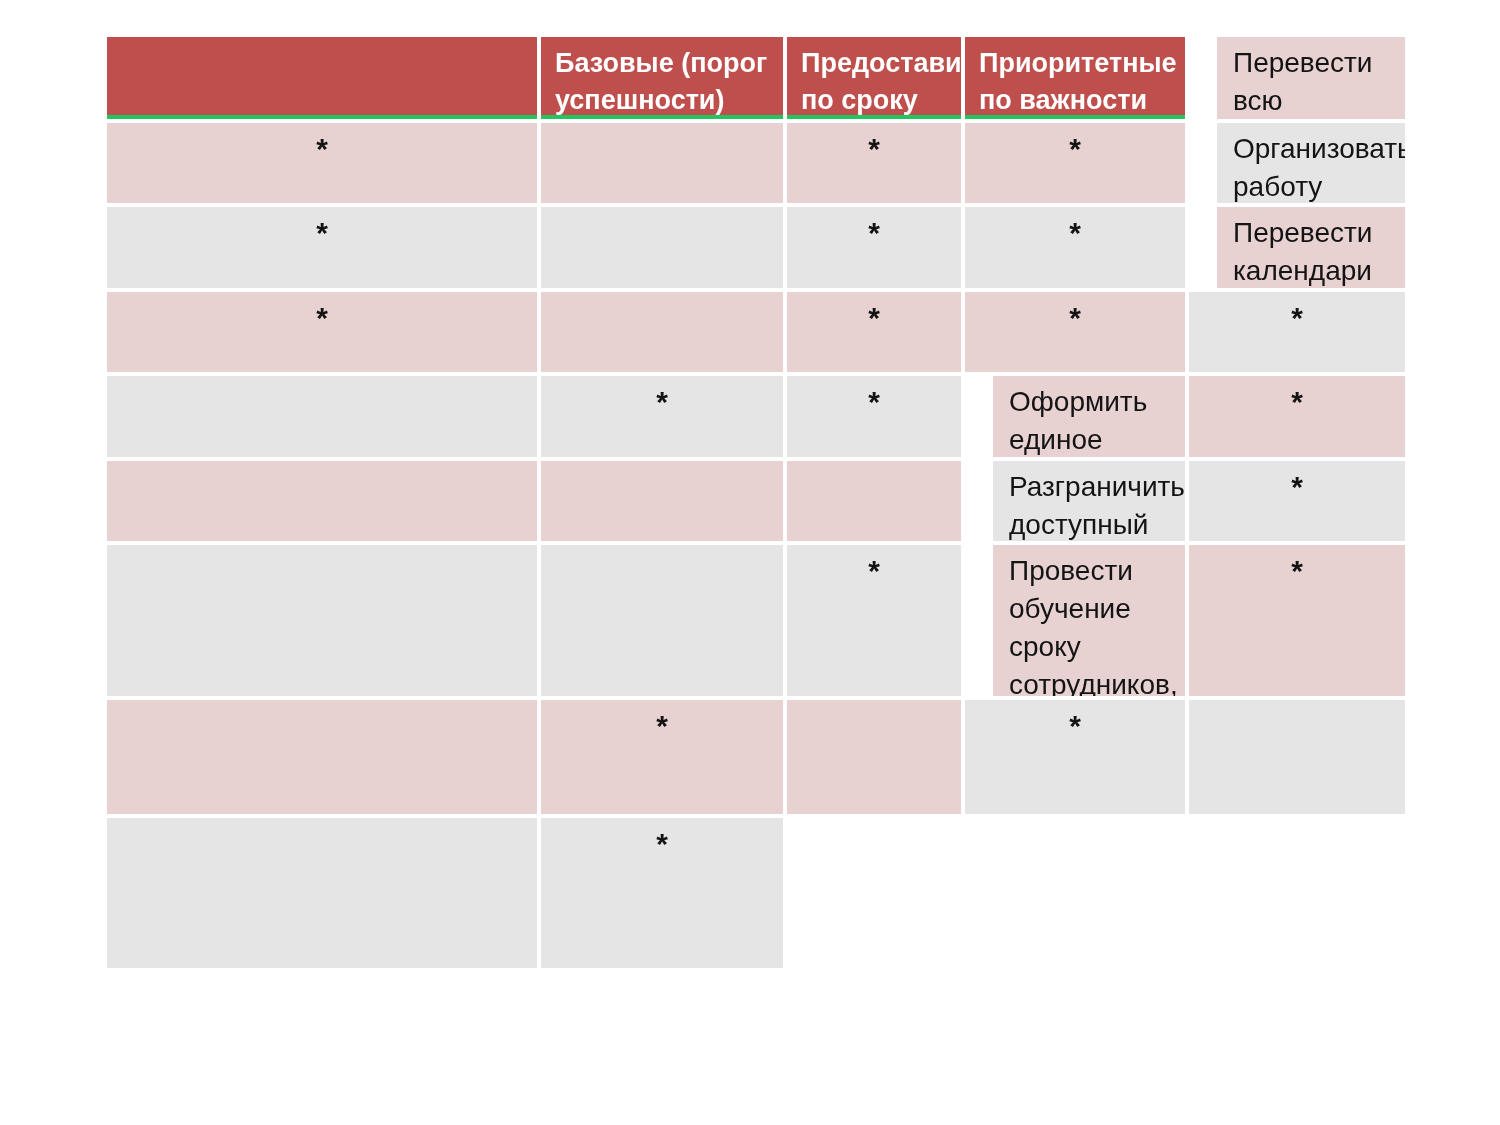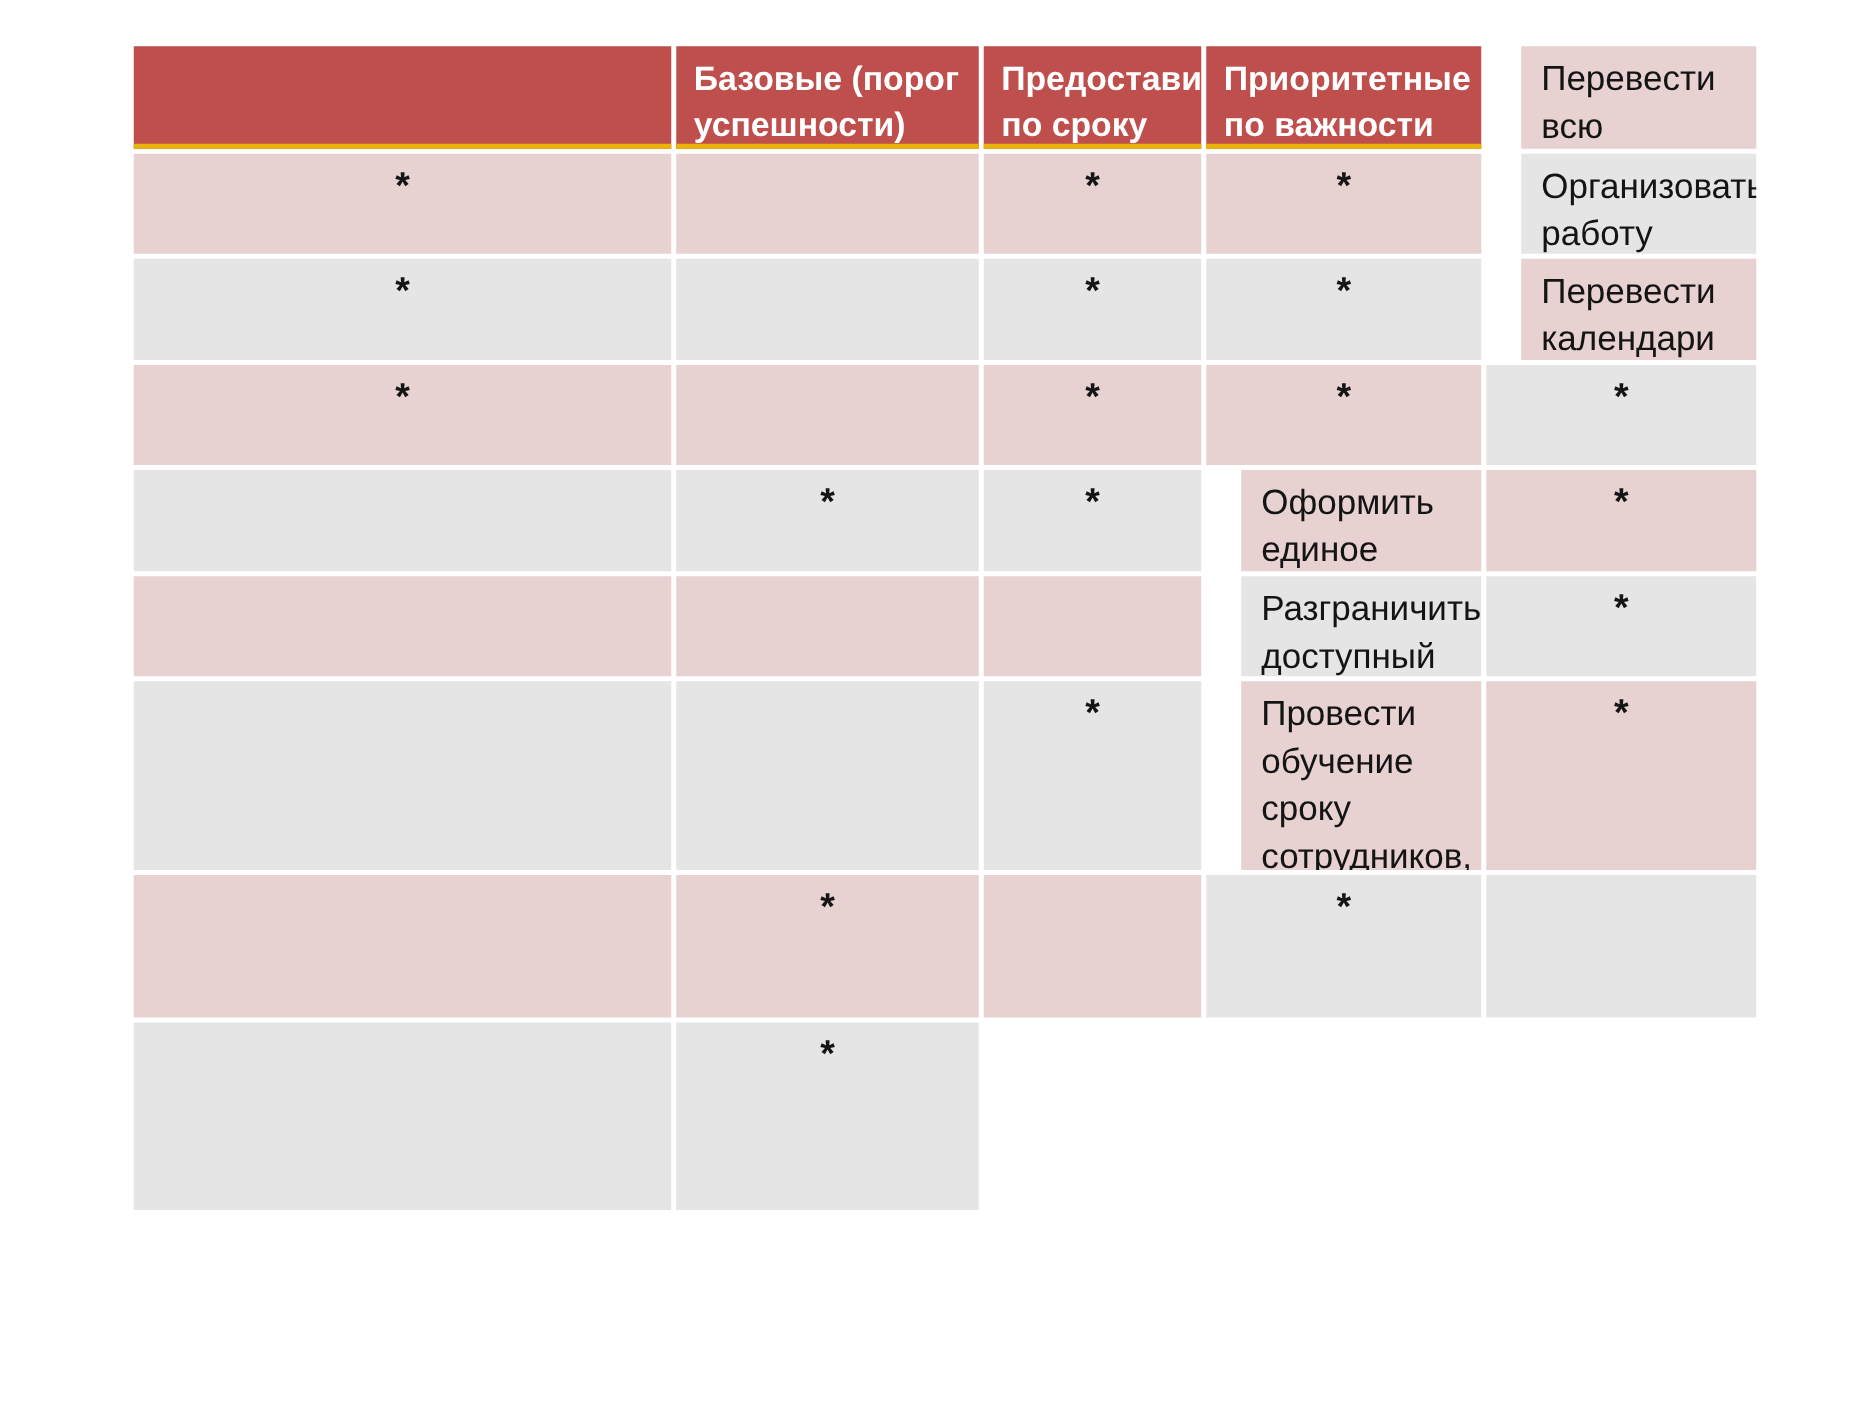--- a/index.html
+++ b/index.html
@@ -28,21 +28,21 @@
     box-sizing: border-box;
     overflow: hidden;
   }
   .th {
     background: #be4f4c;
     color: #ffffff;
     font-weight: bold;
     font-size: 27px;
     line-height: 37px;
     padding: 8px 10px 0 14px;
-    border-bottom: 4px solid #eab308;
+    border-bottom: 4px solid #22c55e;
   }
   .label {
     font-size: 28px;
     line-height: 38px;
     color: #141414;
     padding: 7px 14px 16px 16px;
     margin-left: 28px;
   }
   .mark {
     font-size: 30px;

